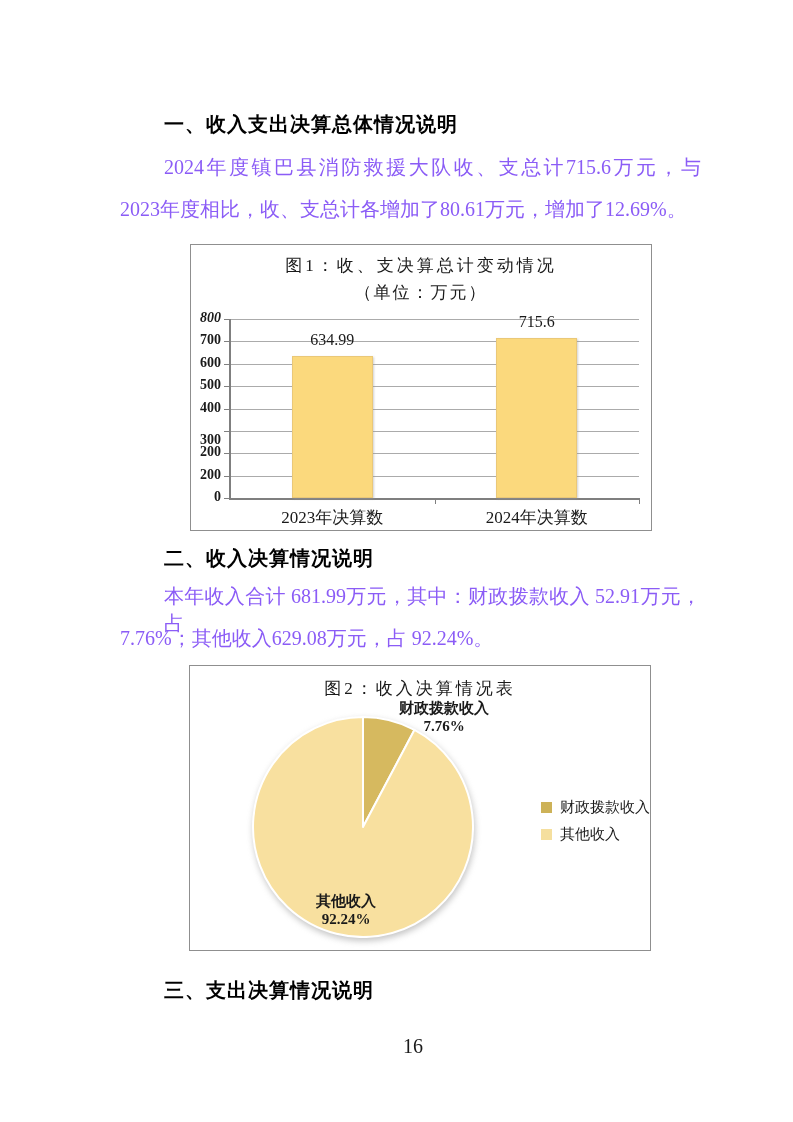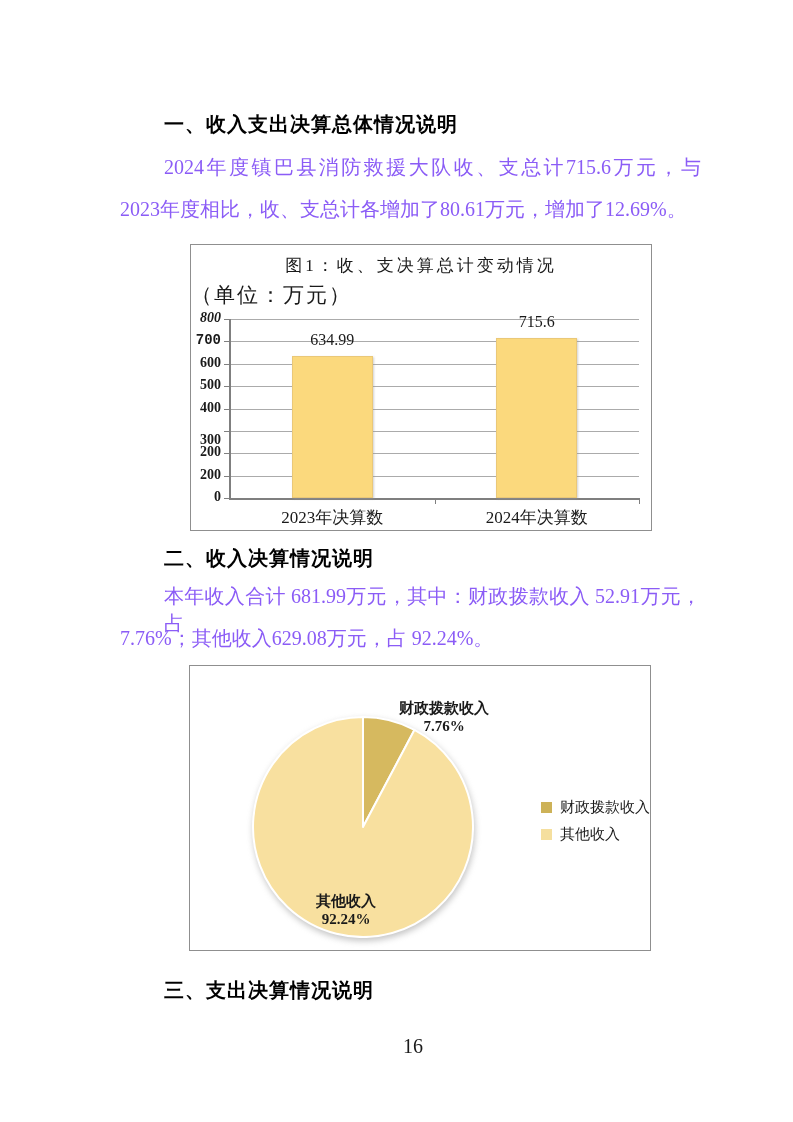--- a/index.html
+++ b/index.html
@@ -44,21 +44,22 @@
     left: 0; right: 0;
     text-align: center;
     font-size: 17px;
     letter-spacing: 3px;
     color: #1a1a1a;
     white-space: nowrap;
   }
   .chart-subtitle {
     position: absolute;
     left: 0; right: 0;
-    font-size: 21px;
+    text-align: center;
+    font-size: 17px;
     letter-spacing: 2px;
     color: #1a1a1a;
     white-space: nowrap;
   }
   
   .plot { position: absolute; }
   .gridline {
     position: absolute;
     left: 0; width: 100%;
     height: 1px;
@@ -165,41 +166,42 @@
         <div class="ytickmark" style="top: 89.5px;"></div>
         <div class="ytick" style="top: 80.5px; left: -41px;">400</div>
         <div class="gridline" style="top: 67.125px; background: rgb(171, 171, 171);"></div>
         <div class="ytickmark" style="top: 67.125px;"></div>
         <div class="ytick" style="top: 58.125px; left: -41px;">500</div>
         <div class="gridline" style="top: 44.75px; background: rgb(171, 171, 171);"></div>
         <div class="ytickmark" style="top: 44.75px;"></div>
         <div class="ytick" style="top: 35.75px; left: -41px;">600</div>
         <div class="gridline" style="top: 22.375px; background: rgb(171, 171, 171);"></div>
         <div class="ytickmark" style="top: 22.375px;"></div>
-        <div class="ytick" style="top: 13.375px; left: -41px; font-family: Liberation Mono, monospace;">700</div>
+        <div class="ytick" style="top: 13.375px; left: -41px;">700</div>
         <div class="gridline" style="top: 0px; background: rgb(171, 171, 171);"></div>
         <div class="ytickmark" style="top: 0px;"></div>
         <div class="ytick" style="top: -9px; left: -41px; font-style: italic;">800</div>
         <div class="yaxis"></div>
         <div class="bar" style="left: 61.75px; top: 36.921px; width: 81px; height: 142.079px; background: rgb(251, 217, 125); border: 1px solid rgb(234, 200, 120);"></div>
         <div class="bar-value" style="left: 42.25px; top: 11.921px; width: 120px;">634.99</div>
         <div class="xtick" style="left: 17.25px; top: 187px; width: 170px;">2023年决算数</div>
         <div class="bar" style="left: 266.25px; top: 18.8845px; width: 81px; height: 160.115px; background: rgb(251, 217, 125); border: 1px solid rgb(234, 200, 120);"></div>
         <div class="bar-value" style="left: 246.75px; top: -6.1155px; width: 120px;">715.6</div>
         <div class="xtick" style="left: 221.75px; top: 187px; width: 170px;">2024年决算数</div>
         <div class="xtickmark" style="left: 204.5px; top: 179px;"></div>
         <div class="xtickmark" style="left: 409px; top: 179px;"></div>
       </div>
   </div>
 
   <div class="abs section-heading" style="left:164px; top:545px;">二、收入决算情况说明</div>
   <div class="abs body-line justified" style="left:164px; top:583px; width:537px;">本年收入合计 681.99万元，其中：财政拨款收入 52.91万元，占</div>
   <div class="abs body-line" style="left:120px; top:625px; width:581px;">7.76%；其他收入629.08万元，占 92.24%。</div>
 
   <div class="chart-box" style="left:189px; top:665px; width:462px; height:286px;">
+    <div class="chart-title" style="top:11px;">图2：收入决算情况表</div>
 
     <svg id="pie-svg" class="pie-svg" style="left:58px; top:46px;" width="230" height="230" viewBox="0 0 230 230">
         <path d="M 115 115 L 115.00 5.00 A 110 110 0 0 1 166.53 17.82 Z" fill="#D6B95F" stroke="#ffffff" stroke-width="2" stroke-linejoin="round"></path>
         <path d="M 115 115 L 166.53 17.82 A 110 110 0 1 1 115.00 5.00 Z" fill="#F8E09F" stroke="#ffffff" stroke-width="2" stroke-linejoin="round"></path>
       </svg>
 
     <div class="pie-label" style="left:174px; top:33px; width:160px;">
       <div>财政拨款收入</div>
       <div>7.76%</div>
     </div>

